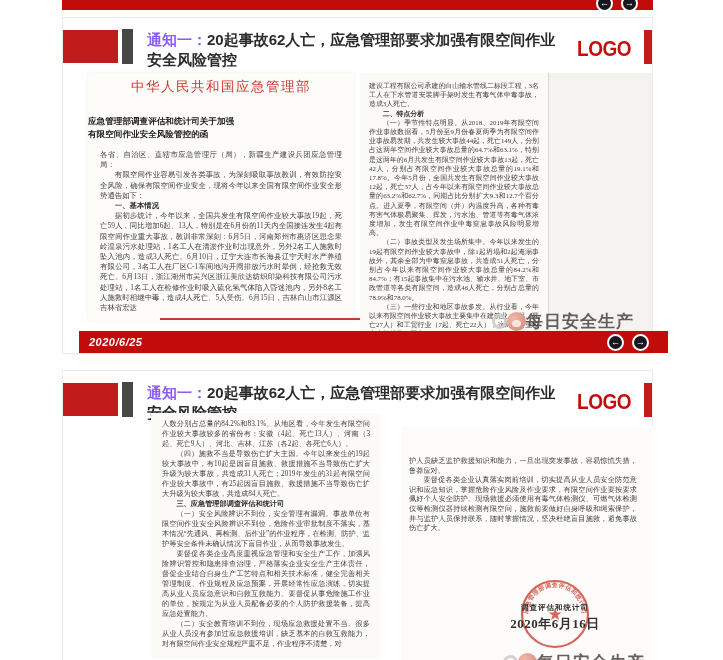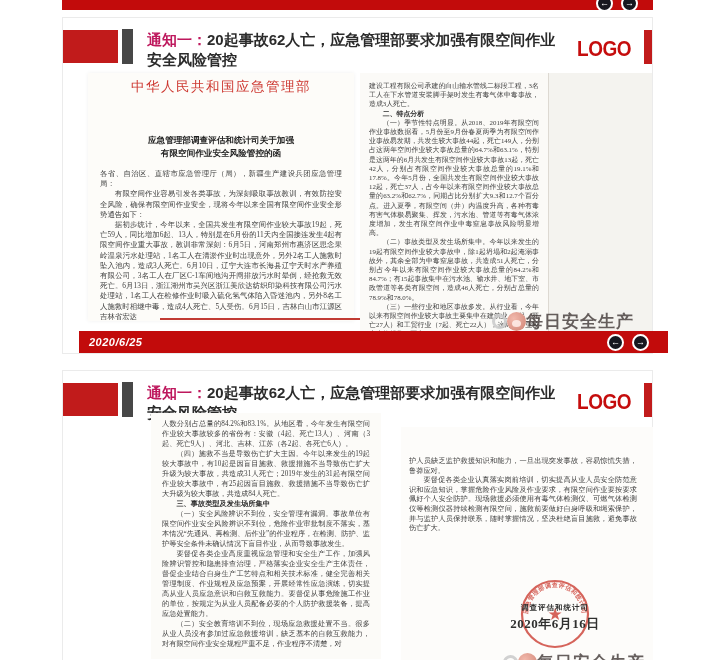--- a/index.html
+++ b/index.html
@@ -18,32 +18,32 @@
   .top-bar .nav-prev{left:534px;top:-5px;}
   .top-bar .nav-next{left:559px;top:-5px;}
   
   .slide{position:absolute;left:62px;width:589px;background:#ffffff;border:1px solid #ebebeb;}
   #slide1{top:17px;height:335px;}
   #slide2{top:370px;height:290px;border-bottom:none;}
   
   .hdr-red{position:absolute;left:0;top:12px;width:55px;height:33px;background:#c11b1b;}
   .hdr-dark{position:absolute;left:59px;top:11px;width:11px;height:35px;background:#474747;}
   .hdr-title{position:absolute;left:84px;top:12px;width:470px;font-size:15px;line-height:20px;font-weight:bold;color:#2b2b2b;}
-  .hdr-title .notice{color:#be185d;}
+  .hdr-title .notice{color:#8b5cf6;}
   .hdr-logo{position:absolute;right:21px;top:19px;font-size:19px;font-weight:bold;color:#c50d0d;letter-spacing:-0.5px;transform:scaleY(1.12);transform-origin:top;}
   .hdr-rbar{position:absolute;right:0;top:12px;width:8px;height:34px;background:#c11b1b;}
   
   .doc{position:absolute;overflow:hidden;font-family:"Liberation Serif",serif;color:#414141;}
   .doc p{margin:0;text-align:justify;text-indent:2em;}
   .doc p.noindent{text-indent:0;}
   .doc .sec-head{font-weight:bold;color:#2e2e2e;}
   
   .doc-left1{left:25px;top:55px;width:266px;height:248px;background:#fdfcf9;box-shadow:0 0 4px rgba(0,0,0,0.06);}
   .letterhead{margin-top:5px;text-align:center;font-size:13.5px;font-weight:normal;color:#cd3831;letter-spacing:1.5px;}
-  .doc-title{margin-top:38px;text-align:center;font-size:8.6px;line-height:13px;font-weight:bold;color:#222222;}
+  .doc-title{margin-top:19px;font-size:8.6px;line-height:13px;font-weight:bold;color:#222222;}
   .body-l1{margin:9px 12px 0 12px;font-size:7.4px;line-height:10.2px;}
   .red-rule{position:absolute;left:97px;top:300px;width:218px;height:2px;background:#c13b33;}
   
   .doc-right1{left:297px;top:55px;width:292px;height:258px;background:#f4f3ef;}
   .page-r1{position:absolute;left:0;top:0;width:188px;height:100%;background:#fbfaf7;border-right:1px solid #ddd9d2;}
   .body-r1{margin:8px 9px 0 9px;font-size:6.9px;line-height:9.2px;}
   
   .slide-bar{position:absolute;left:16px;bottom:0;width:100%;height:22px;background:#c20b0b;}
   .slide-date{position:absolute;left:10px;top:0;height:22px;line-height:22px;color:#ffffff;font-size:11px;font-weight:bold;font-style:italic;letter-spacing:0.5px;}
   .slide-bar .nav-prev{right:44px;top:3px;}
@@ -86,20 +86,21 @@
 
   <div class="doc doc-left1">
     <div class="letterhead">中华人民共和国应急管理部</div>
     <div class="doc-title">
       <div>应急管理部调查评估和统计司关于加强</div>
       <div>有限空间作业安全风险管控的函</div>
     </div>
     <div class="body-l1">
       <p class="noindent">各省、自治区、直辖市应急管理厅（局），新疆生产建设兵团应急管理局：</p>
       <p>有限空间作业容易引发各类事故，为深刻吸取事故教训，有效防控安全风险，确保有限空间作业安全，现将今年以来全国有限空间作业安全形势通告如下：</p>
+      <p class="sec-head">一、基本情况</p>
       <p>据初步统计，今年以来，全国共发生有限空间作业较大事故19起，死亡59人，同比增加6起、13人，特别是在6月份的11天内全国接连发生4起有限空间作业重大事故，教训非常深刻：6月5日，河南郑州市惠济区思念果岭温泉污水处理站，1名工人在清淤作业时出现意外，另外2名工人施救时坠入池内，造成3人死亡。6月10日，辽宁大连市长海县辽宁天时水产养殖有限公司，3名工人在厂区C-1车间地沟开闸排放污水时晕倒，经抢救无效死亡。6月13日，浙江湖州市吴兴区浙江美欣达纺织印染科技有限公司污水处理站，1名工人在检修作业时吸入硫化氢气体陷入昏迷池内，另外8名工人施救时相继中毒，造成4人死亡、5人受伤。6月15日，吉林白山市江源区吉林省宏达</p>
     </div>
   </div>
   <div class="red-rule"></div>
 
   <div class="doc doc-right1">
     <div class="page-r1">
       <div class="body-r1">
         <p class="noindent">建设工程有限公司承建的白山输水管线二标段工程，3名工人在下水管道安装脚手架时发生有毒气体中毒事故，造成3人死亡。</p>
         <p class="sec-head">二、特点分析</p>
@@ -130,21 +131,21 @@
     <div><span class="notice">通知一：</span><span>20起事故62人亡，应急管理部要求加强有限空间作业</span></div>
     <div>安全风险管控</div>
   </div>
   <div class="hdr-logo">LOGO</div>
   <div class="hdr-rbar"></div>
 
   <div class="doc doc-left2">
     <div class="body-l2">
       <p class="noindent">人数分别占总量的84.2%和83.1%。从地区看，今年发生有限空间作业较大事故较多的省份有：安徽（4起、死亡13人）、河南（3起、死亡9人）、河北、吉林、江苏（各2起、各死亡6人）。</p>
       <p>（四）施救不当是导致伤亡扩大主因。今年以来发生的19起较大事故中，有10起是因盲目施救、救援措施不当导致伤亡扩大升级为较大事故，共造成31人死亡；2019年发生的31起有限空间作业较大事故中，有25起因盲目施救、救援措施不当导致伤亡扩大升级为较大事故，共造成84人死亡。</p>
-      <p class="sec-head">三、事故类型及发生场所集中</p>
+      <p class="sec-head">三、应急管理部调查评估和统计司</p>
       <p>（一）安全风险辨识不到位，安全管理有漏洞。事故单位有限空间作业安全风险辨识不到位，危险作业审批制度不落实，基本情况“先通风、再检测、后作业”的作业程序，在检测、防护、监护等安全条件未确认情况下盲目作业，从而导致事故发生。</p>
       <p>要督促各类企业高度重视应急管理和安全生产工作，加强风险辨识管控和隐患排查治理，严格落实企业安全生产主体责任，督促企业结合自身生产工艺特点和相关技术标准，健全完善相关管理制度、作业规程及应急预案，开展经常性应急演练，切实提高从业人员应急意识和自救互救能力。要督促从事危险施工作业的单位，按规定为从业人员配备必要的个人防护救援装备，提高应急处置能力。</p>
       <p>（二）安全教育培训不到位，现场应急救援处置不当。很多从业人员没有参加过应急救援培训，缺乏基本的自救互救能力，对有限空间作业安全规程严重不足，作业程序不清楚，对</p>
     </div>
   </div>
 
   <div class="doc doc-right2">
     <div class="body-r2">
       <p class="noindent">护人员缺乏监护救援知识和能力，一旦出现突发事故，容易惊慌失措，鲁莽应对。</p>
       <p>要督促各类企业认真落实岗前培训，切实提高从业人员安全防范意识和应急知识，掌握危险作业风险及作业要求，有限空间作业要按要求佩好个人安全防护。现场救援必须使用有毒气体检测仪、可燃气体检测仪等检测仪器持续检测有限空间，施救前要做好自身呼吸和绳索保护，并与监护人员保持联系，随时掌握情况，坚决杜绝盲目施救，避免事故伤亡扩大。</p>

